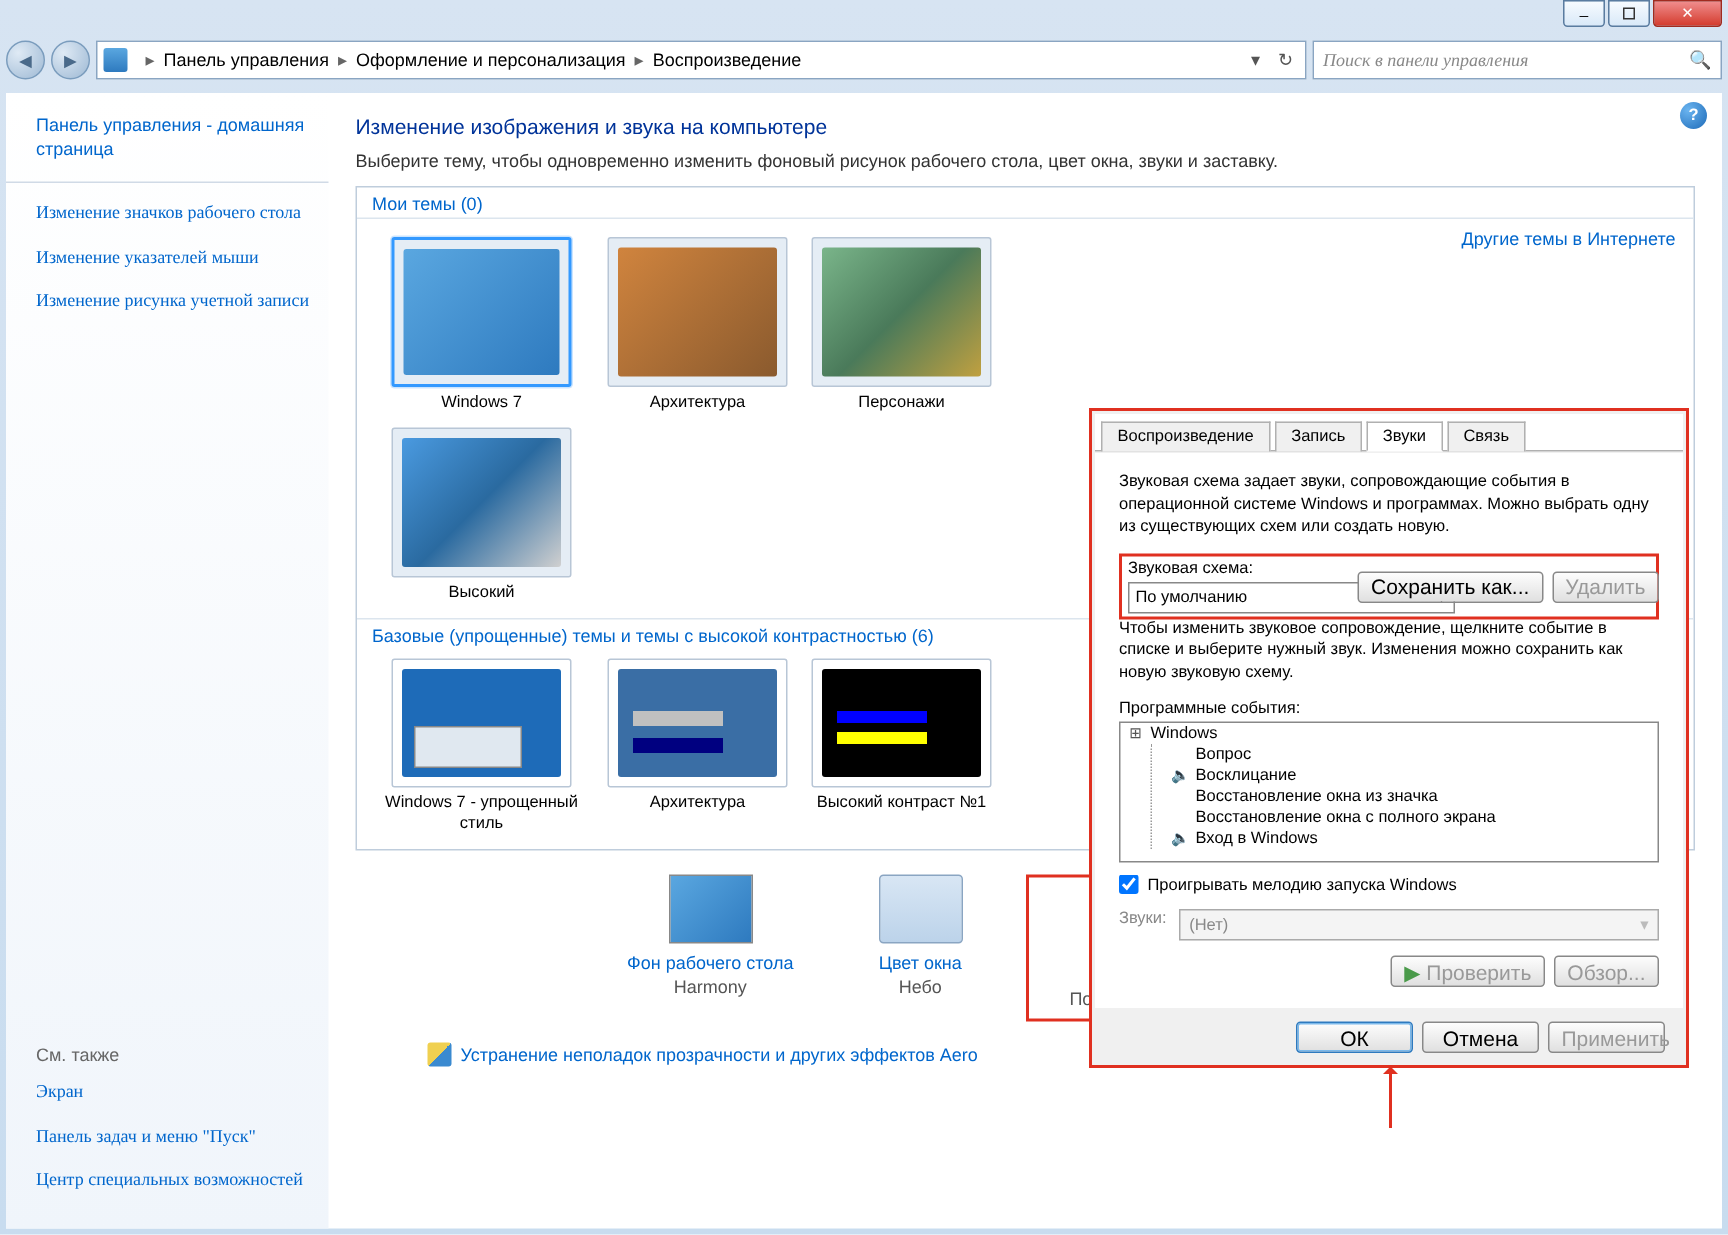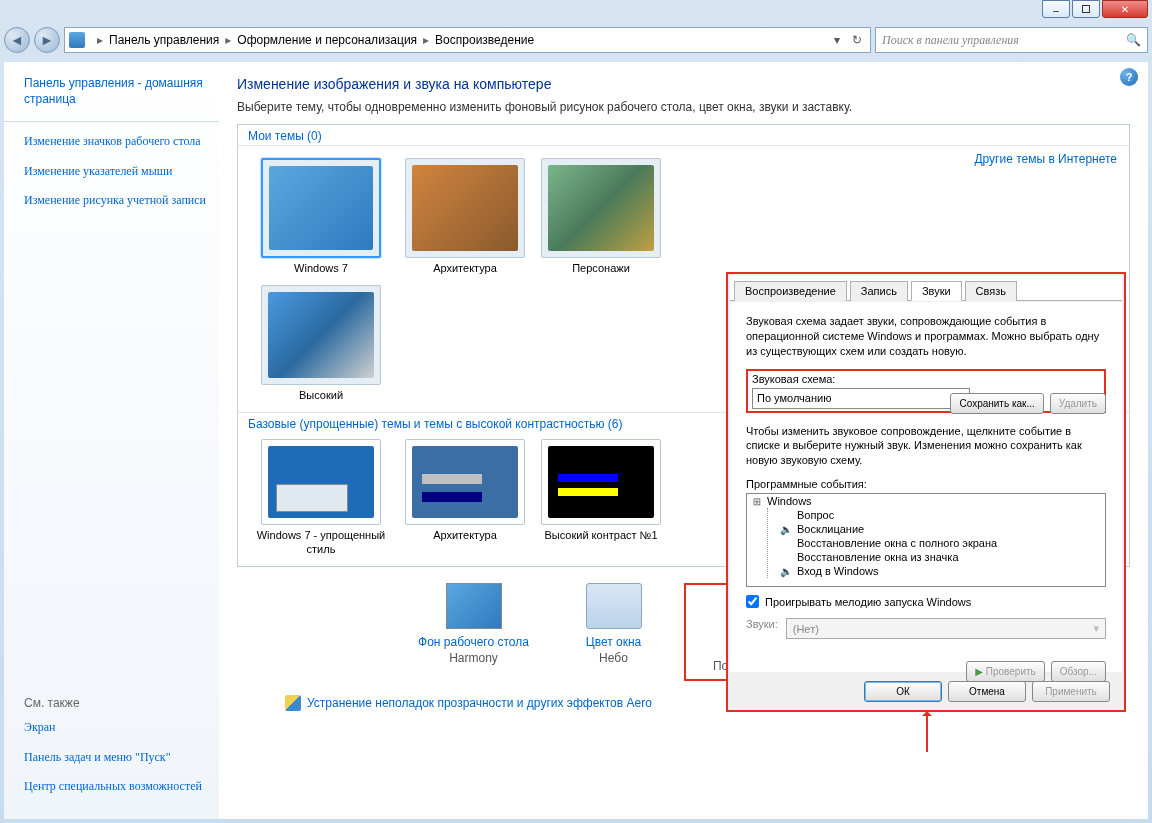--- a/index.html
+++ b/index.html
@@ -81,21 +81,21 @@
 .sd-inner { position:absolute; inset:2px; background:#f0f0f0; }
 .tabs { display:flex; background:#fff; border-bottom:1px solid #b0b0b0; padding:4px 4px 0 4px; gap:4px; }
 .tab { padding:3px 10px; border:1px solid #b0b0b0; border-bottom:none; background:#f0f0f0; margin-right:-1px; cursor:pointer; font-size:11px; position:relative; top:1px; }
 .tab.active { background:#fff; z-index:1; border-bottom:1px solid #fff; }
 .sd-body { padding:12px 16px; background:#fff; position:absolute; top:26px; left:0; right:0; bottom:36px; }
 .sd-body .desc { font-size:11px; line-height:1.35; margin-bottom:10px; }
 .sd-label { font-size:11px; margin-bottom:3px; }
 .sd-scheme-row { display:flex; align-items:center; gap:6px; margin-bottom:10px; }
 .sd-scheme-box { border:2px solid #e03020; padding:2px 4px; display:flex; align-items:center; gap:6px; }
 select.scheme { width:218px; height:21px; font-size:11px; border:1px solid #888; background:#fff; }
-.sd-btn { height:21px; padding:0 8px; font-size:10px; border:1px solid #888; background:linear-gradient(to bottom,#fdfdfd,#e0e0e0); cursor:pointer; border-radius:3px;margin-top:12px; }
+.sd-btn { height:21px; padding:0 8px; font-size:14px; border:1px solid #888; background:linear-gradient(to bottom,#fdfdfd,#e0e0e0); cursor:pointer; border-radius:3px; }
 .sd-btn.disabled { color:#999; }
 .event-list { border:1px solid #888; height:94px; background:#fff; overflow-y:scroll; font-size:11px; margin-bottom:8px; }
 .ev-root { padding:1px 4px; display:flex; align-items:center; gap:4px; }
 .ev-item { padding:1px 4px 1px 34px; display:flex; align-items:center; gap:4px; }
 .ev-icon { width:12px; height:12px; display:inline-flex; align-items:center; justify-content:center; font-size:10px; color:#555; }
 .ev-tree { position:relative; }
 .ev-tree::before { content:""; position:absolute; left:20px; top:0; bottom:0; border-left:1px dotted #999; }
 .chk-row { display:flex; align-items:center; gap:6px; font-size:11px; margin-bottom:10px; }
 .snd-row { display:flex; gap:8px; font-size:11px; }
 .snd-row .sel { flex:1; height:21px; border:1px solid #aaa; background:#f4f4f4; color:#888; padding:0 6px; display:flex; align-items:center; }
@@ -283,25 +283,25 @@
               <div class="ev-item">
                   <span class="ev-icon"></span>
                   <span>Вопрос</span>
                 </div>
               <div class="ev-item">
                   <span class="ev-icon">🔈</span>
                   <span>Восклицание</span>
                 </div>
               <div class="ev-item">
                   <span class="ev-icon"></span>
+                  <span>Восстановление окна из значка</span>
+                </div>
+              <div class="ev-item">
+                  <span class="ev-icon"></span>
                   <span>Восстановление окна с полного экрана</span>
-                </div>
-              <div class="ev-item">
-                  <span class="ev-icon"></span>
-                  <span>Восстановление окна из значка</span>
                 </div>
               <div class="ev-item">
                   <span class="ev-icon">🔈</span>
                   <span>Вход в Windows</span>
                 </div>
             </div>
           </div>
           <div class="chk-row">
             <input type="checkbox" checked="" style="">
             <span>Проигрывать мелодию запуска Windows</span>

